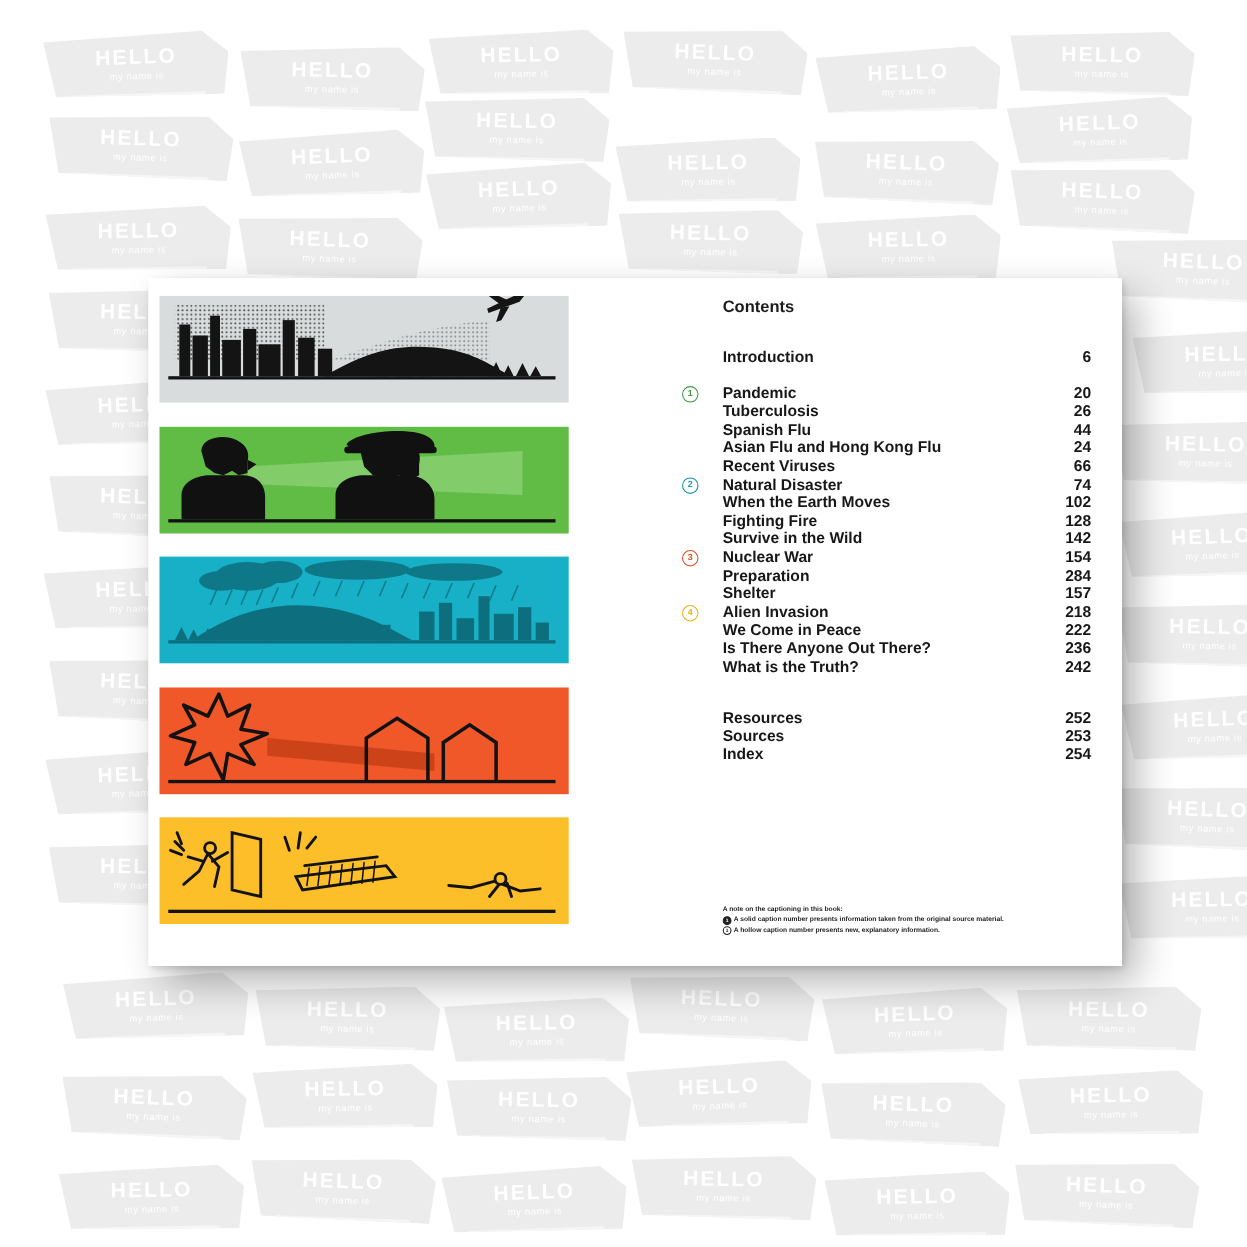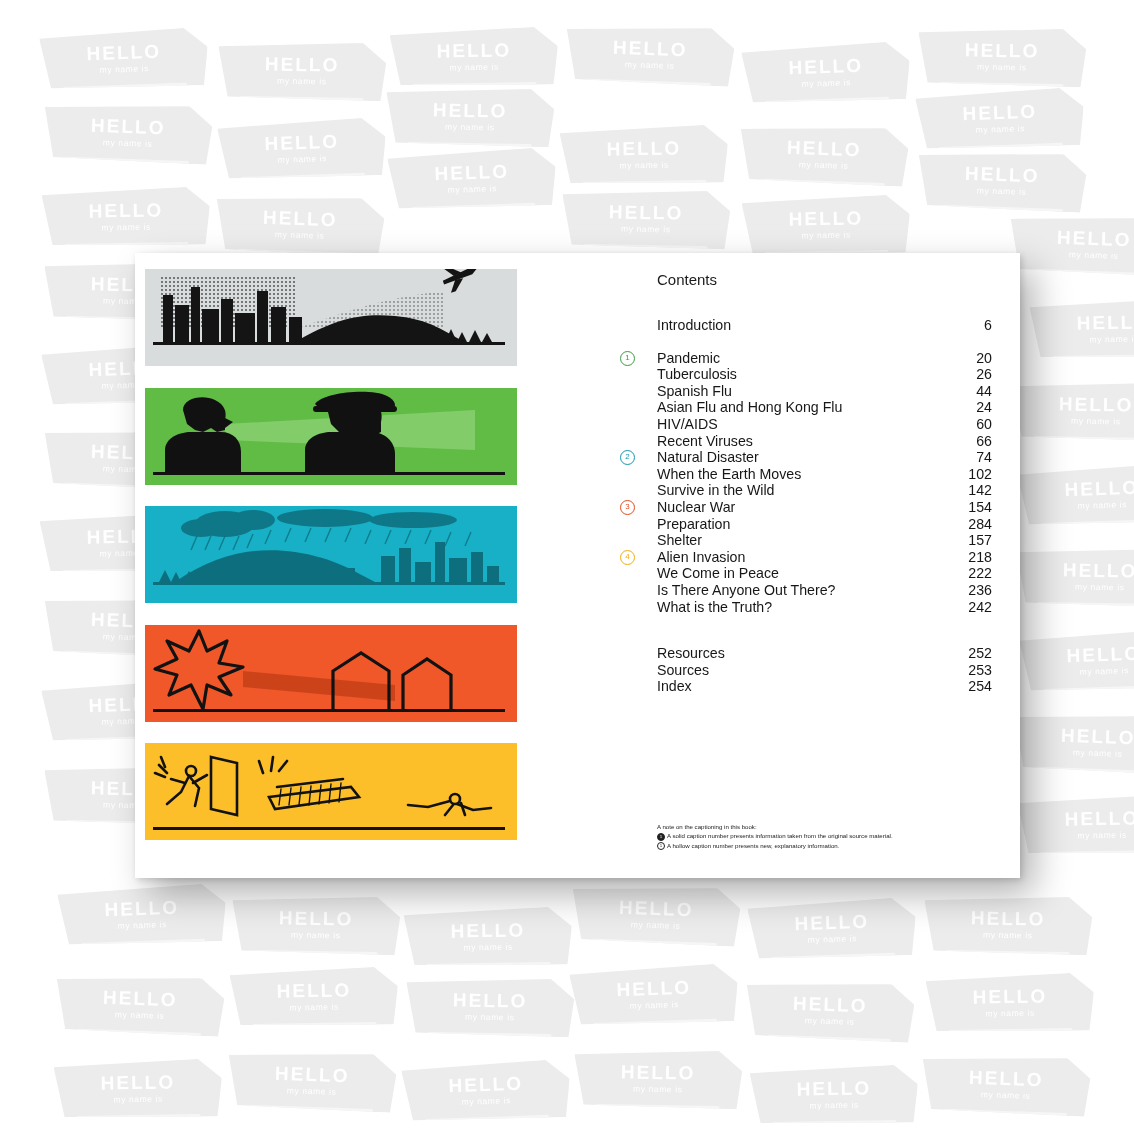--- a/index.html
+++ b/index.html
@@ -56,20 +56,21 @@
 
   
   #spread {
     position: absolute;
     left: 135px;
     top: 253px;
     width: 885px;
     height: 625px;
     background: #ffffff;
     box-shadow: 14px 16px 34px rgba(0,0,0,0.30), 2px 2px 6px rgba(0,0,0,0.15);
+    font-weight: bold;
   }
   #page-left {
     position: absolute;
     left: 0; top: 0;
     width: 442px; height: 625px;
     background: #ffffff;
   }
   #page-right {
     position: absolute;
     left: 442px; top: 0;
@@ -600,35 +601,35 @@
         </div>
         <div class="toc-row">
           <span class="label">Spanish Flu</span>
           <span class="page">44</span>
         </div>
         <div class="toc-row">
           <span class="label">Asian Flu and Hong Kong Flu</span>
           <span class="page">24</span>
         </div>
         <div class="toc-row">
-          <span class="label">HIV/AIDS</span>
-          <span class="page">60</span>
-        </div>
-        <div class="toc-row">
           <span class="label">Recent Viruses</span>
           <span class="page">66</span>
         </div>
         <div class="toc-row">
           <span class="marker m2">2</span>
           <span class="label">Natural Disaster</span>
           <span class="page">74</span>
         </div>
         <div class="toc-row">
           <span class="label">When the Earth Moves</span>
           <span class="page">102</span>
+        </div>
+        <div class="toc-row">
+          <span class="label">Fighting Fire</span>
+          <span class="page">128</span>
         </div>
         <div class="toc-row">
           <span class="label">Survive in the Wild</span>
           <span class="page">142</span>
         </div>
         <div class="toc-row">
           <span class="marker m3">3</span>
           <span class="label">Nuclear War</span>
           <span class="page">154</span>
         </div>

